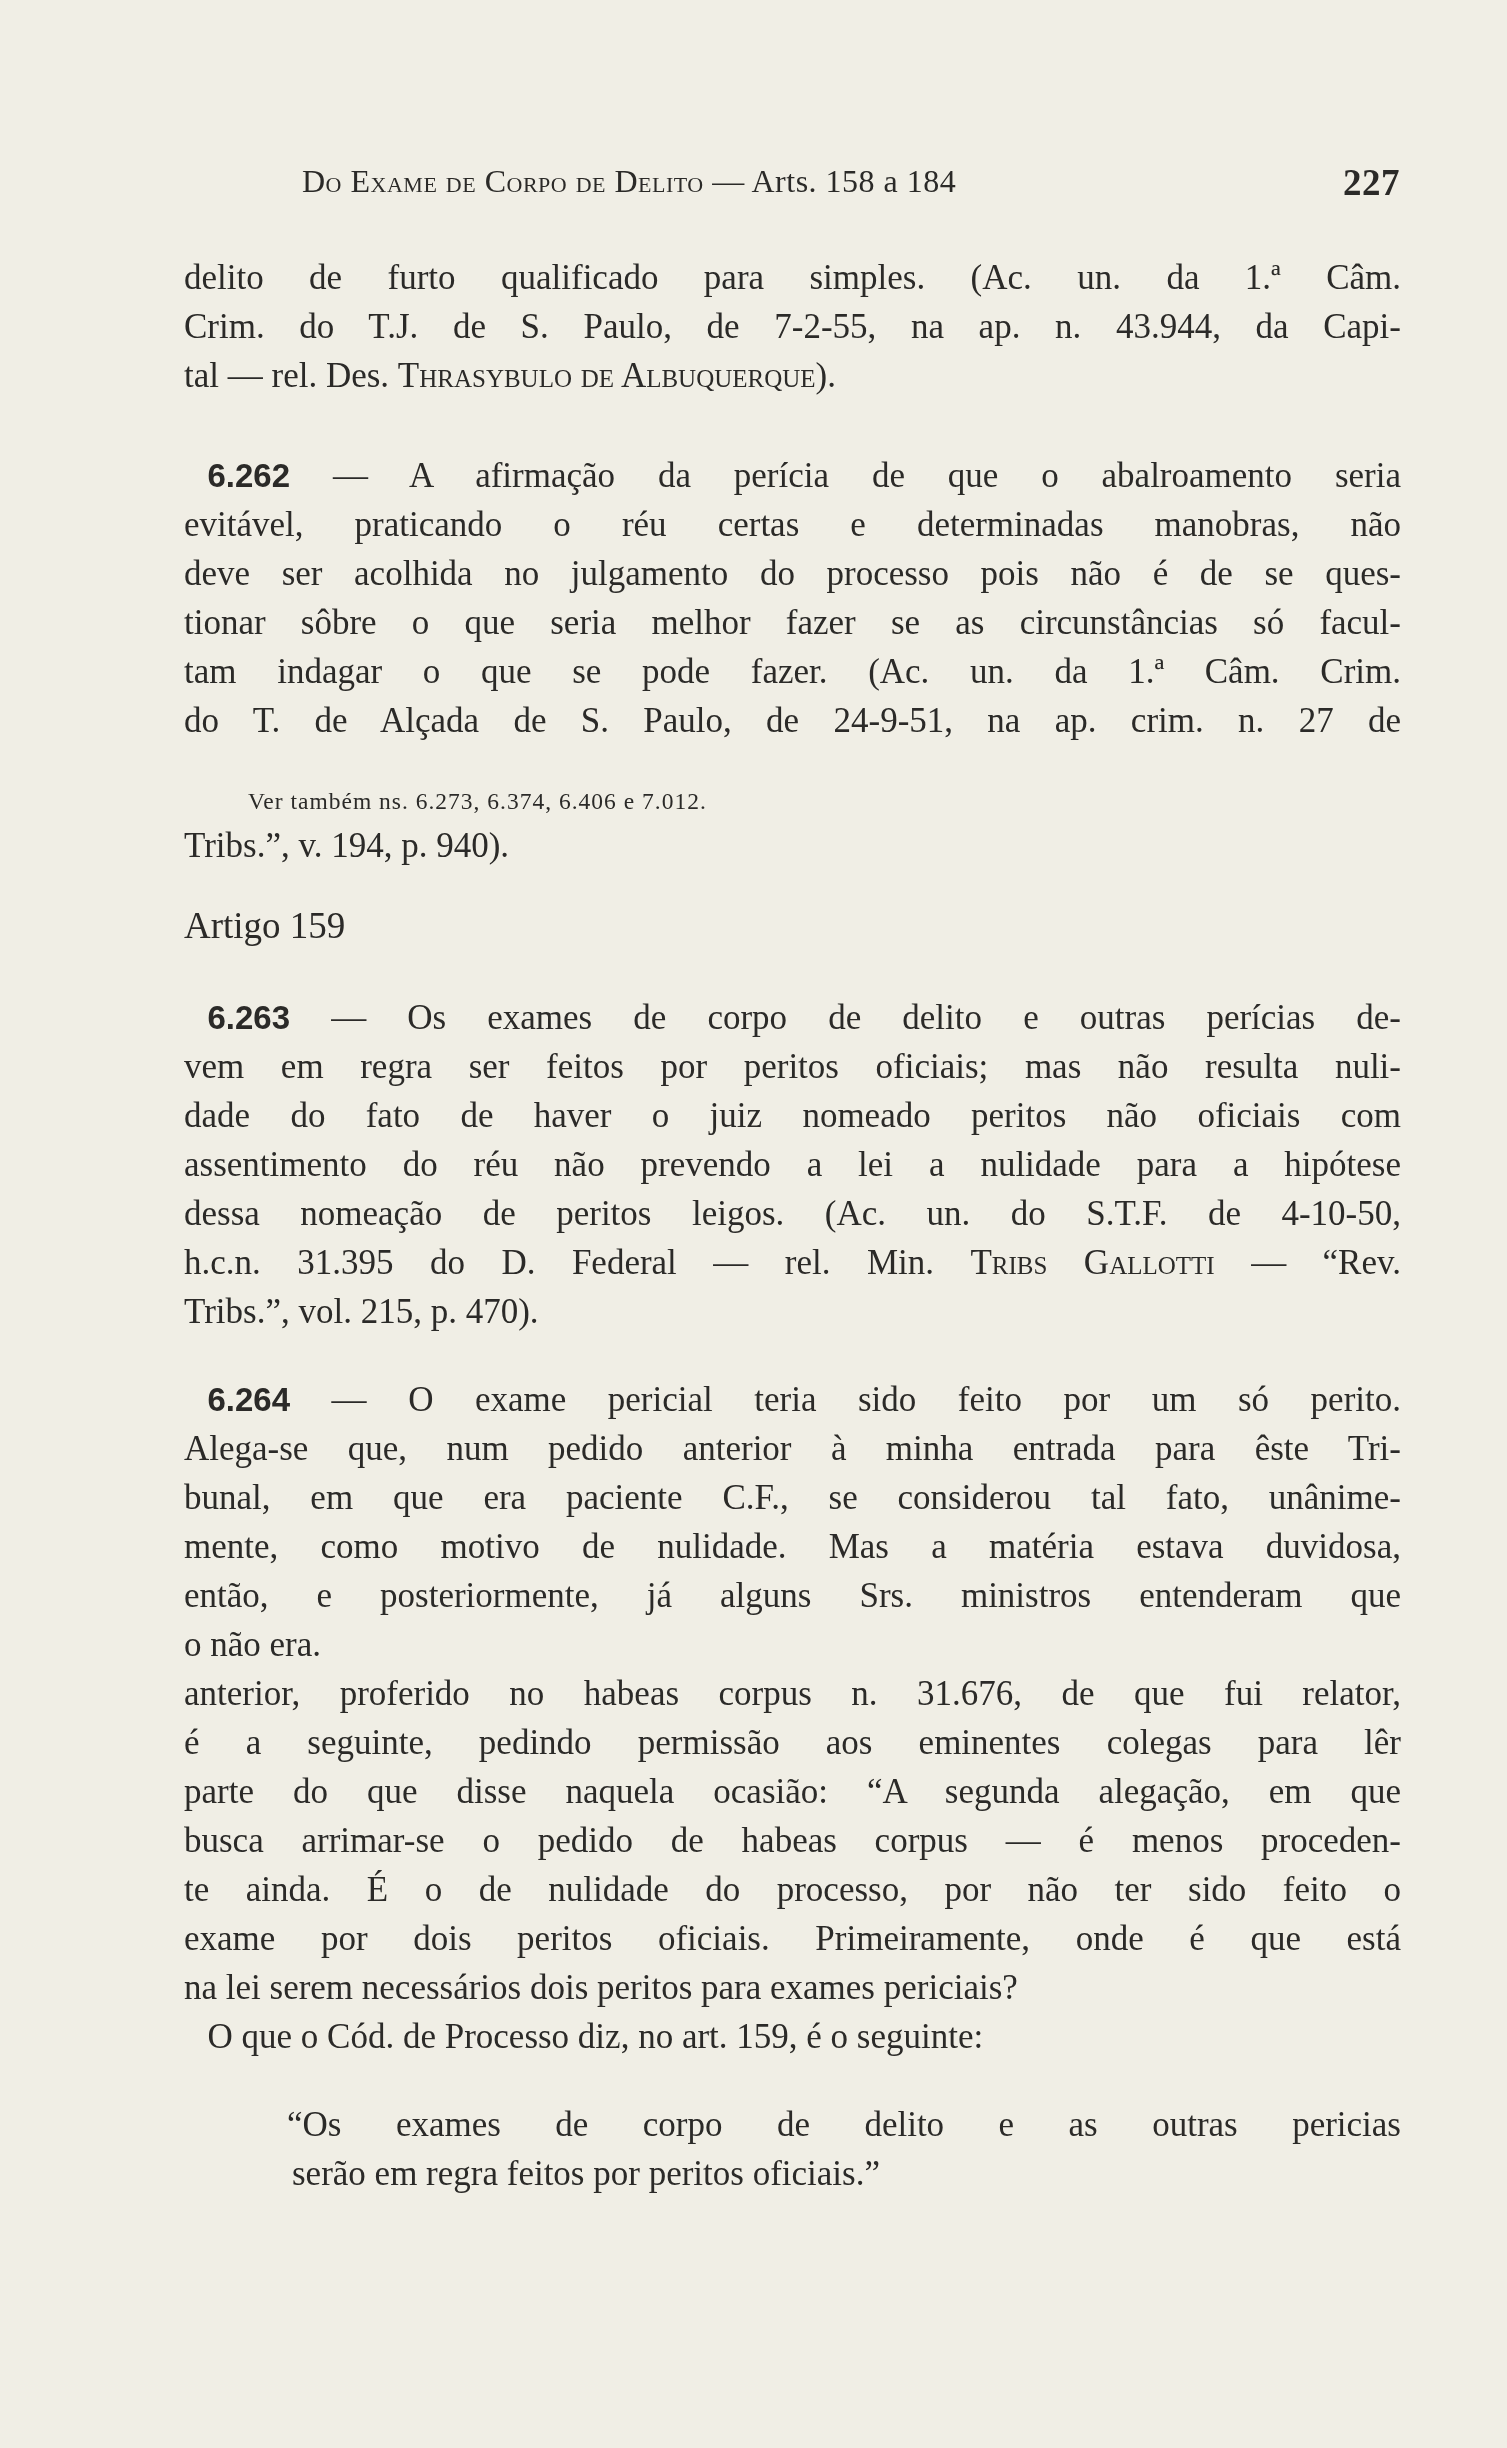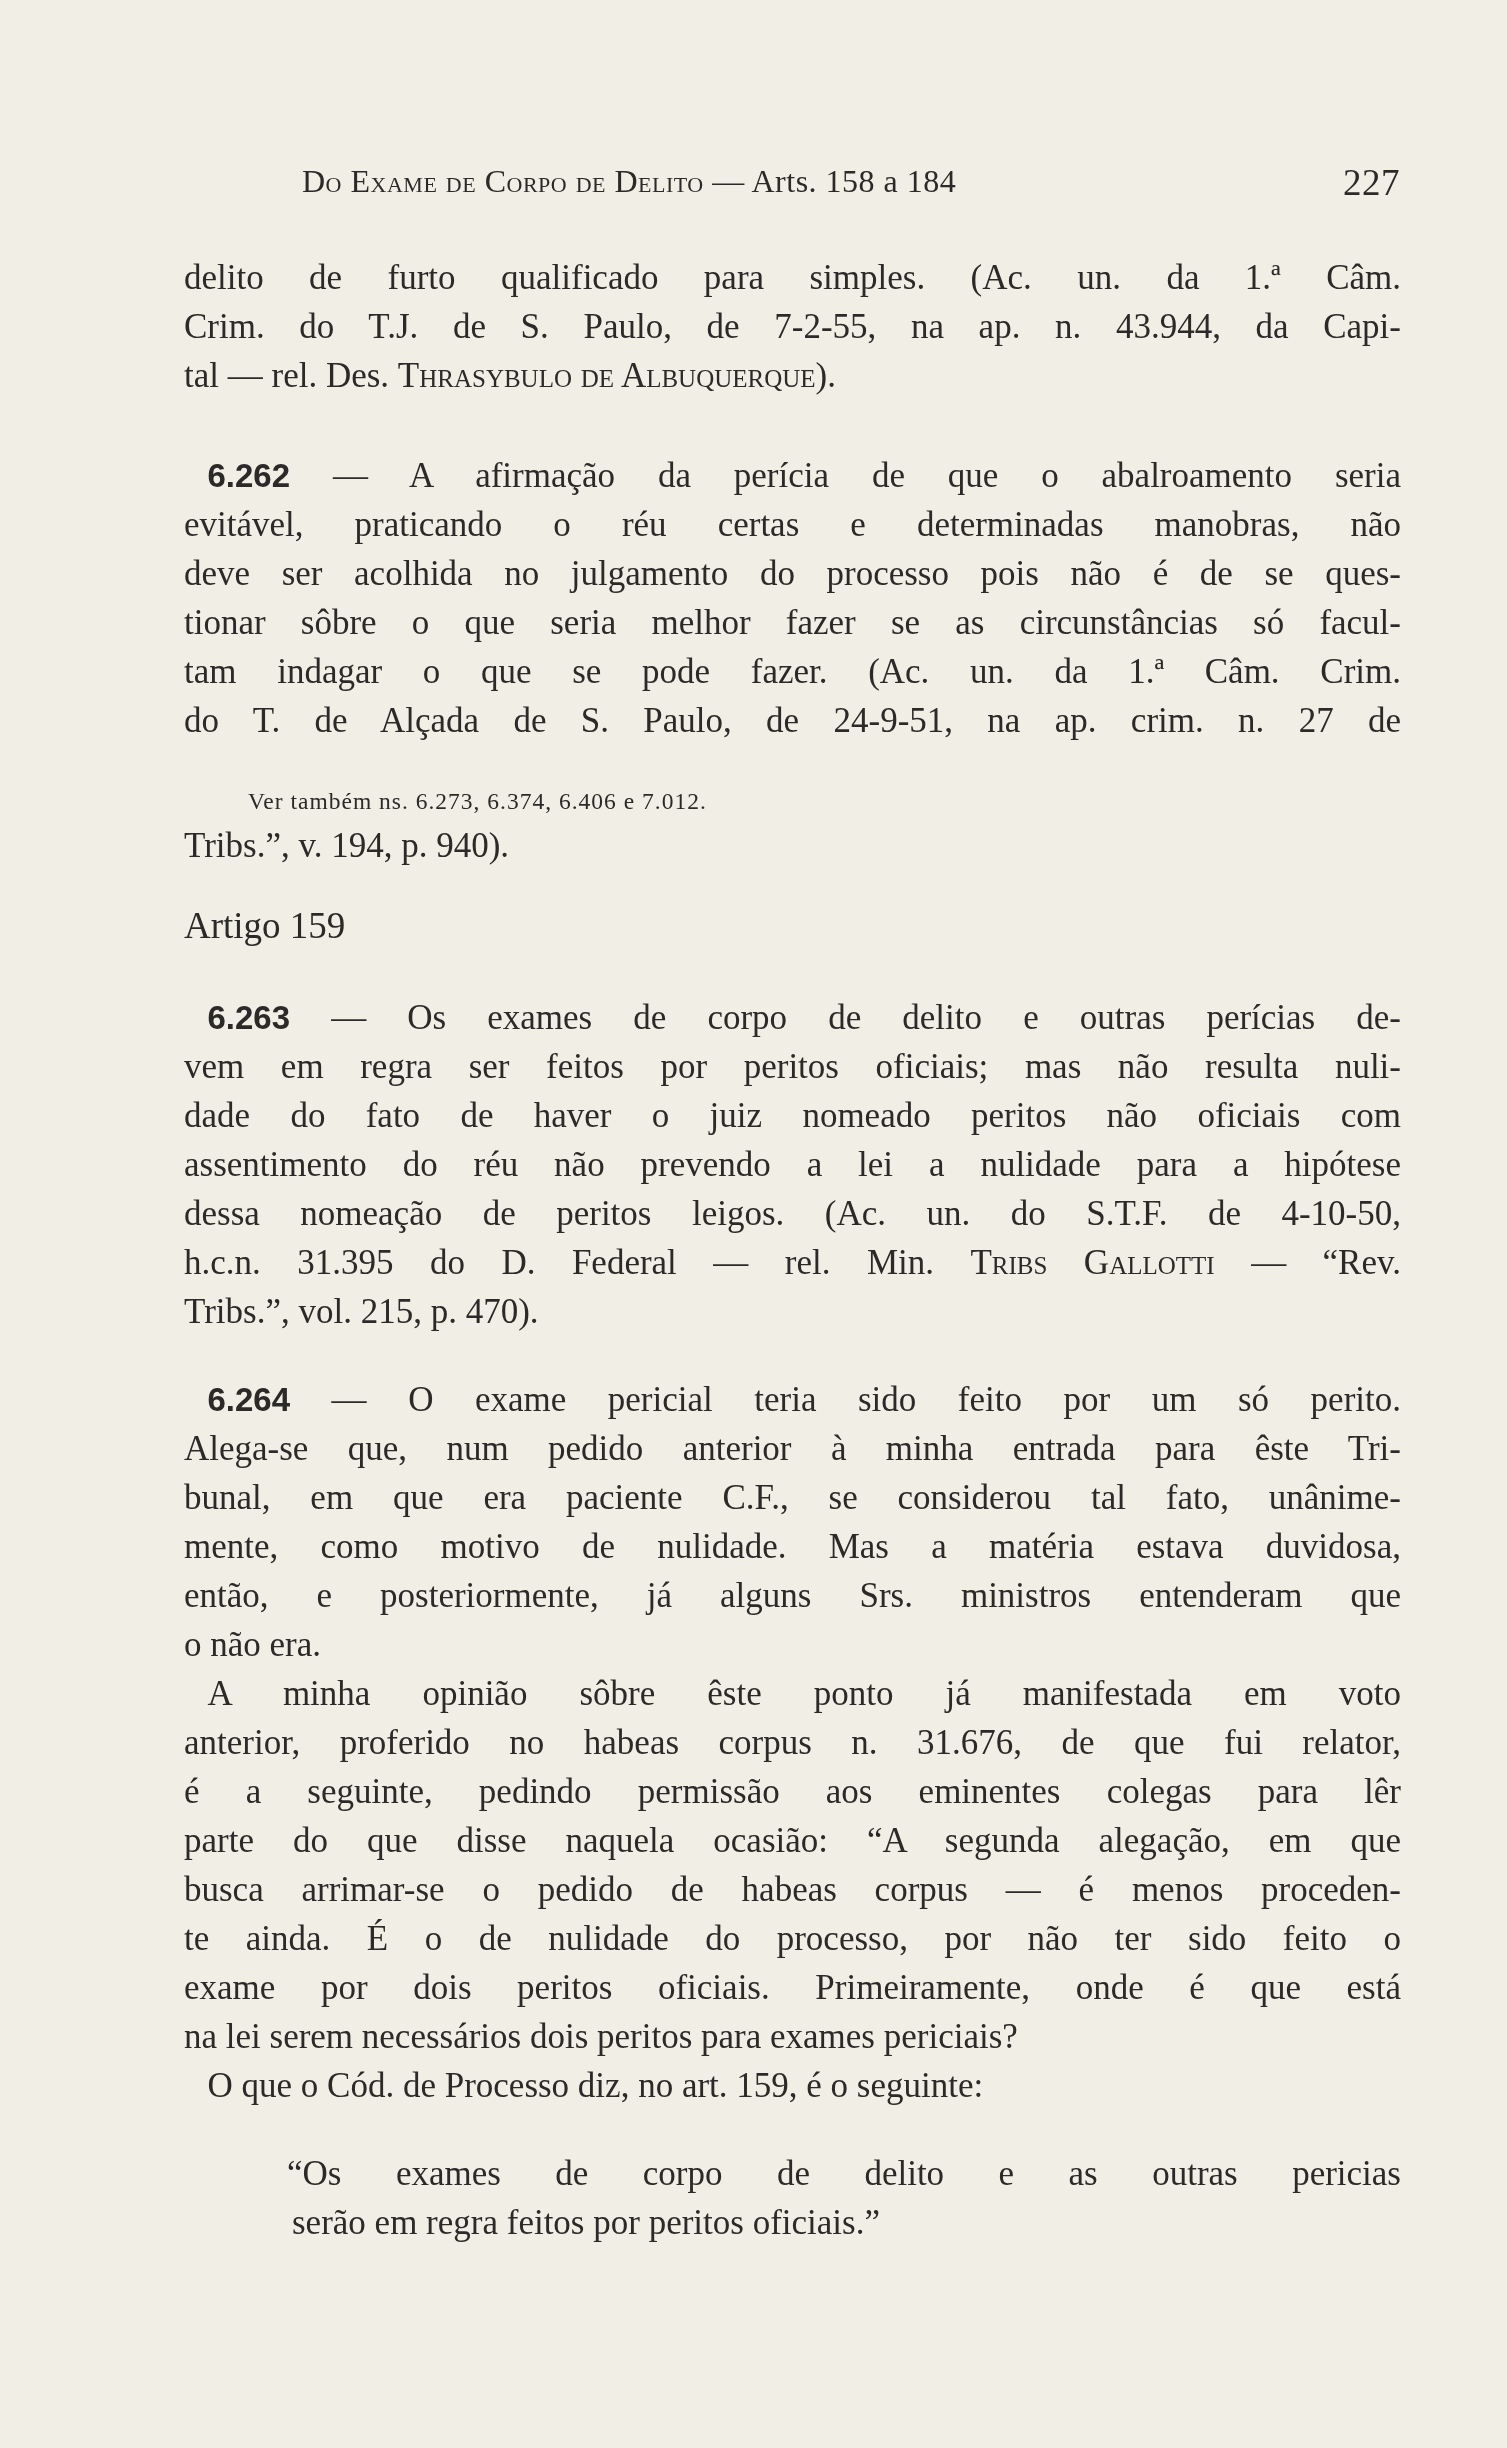--- a/index.html
+++ b/index.html
@@ -11,21 +11,21 @@
     position: relative;
     overflow: hidden;
   }
   .page { position: absolute; left: 0; top: 0; width: 1507px; height: 1736px; }
   .running-head {
     position: absolute; left: 302px; top: 163px; width: 1098px; height: 49px;
     font-size: 32px; letter-spacing: 0.5px;
   }
   .running-head .title { position: absolute; left: 0; top: 0; white-space: nowrap; }
   .running-head .sc { font-variant: small-caps; }
-  .running-head .pageno { position: absolute; right: 0; top: -2px; font-size: 37px; font-weight: normal; margin-left: 27px; }
+  .running-head .pageno { position: absolute; right: 0; top: -2px; font-size: 37px; font-weight: bold; margin-left: 27px; }
   .body-text {
     position: absolute; left: 184px; top: 253px; width: 1217px;
     font-size: 35px; line-height: 49px;
   }
   .line { white-space: nowrap; text-align: justify; text-align-last: justify; height: 49px; }
   .line.last { text-align-last: left; }
   .para-num { font-family: "Liberation Sans", "DejaVu Sans", sans-serif; font-weight: bold; font-size: 33px; }
   .sc { font-variant: small-caps; }
   .it { }
   .indent { padding-left: 23.5px; }
@@ -89,21 +89,20 @@
     <div>
       <div class="line indent"><span class="para-num">6.264</span><span> — O exame pericial teria sido feito por um só perito.</span></div>
       <div class="line">Alega-se que, num pedido anterior à minha entrada para êste Tri-</div>
       <div class="line">bunal, em que era paciente C.F., se considerou tal fato, unânime-</div>
       <div class="line">mente, como motivo de nulidade. Mas a matéria estava duvidosa,</div>
       <div class="line">então, e posteriormente, já alguns Srs. ministros entenderam que</div>
       <div class="line last">o não era.</div>
     </div>
 
     <div>
-      <div class="line indent">A minha opinião sôbre êste ponto já manifestada em voto</div>
       <div class="line"><span>anterior, proferido no </span><span class="it">habeas corpus</span><span> n. 31.676, de que fui relator,</span></div>
       <div class="line">é a seguinte, pedindo permissão aos eminentes colegas para lêr</div>
       <div class="line">parte do que disse naquela ocasião: “A segunda alegação, em que</div>
       <div class="line"><span>busca arrimar-se o pedido de </span><span class="it">habeas corpus</span><span> — é menos proceden-</span></div>
       <div class="line">te ainda. É o de nulidade do processo, por não ter sido feito o</div>
       <div class="line">exame por dois peritos oficiais. Primeiramente, onde é que está</div>
       <div class="line last">na lei serem necessários dois peritos para exames periciais?</div>
       <div class="line last indent">O que o Cód. de Processo diz, no art. 159, é o seguinte:</div>
     </div>
 

